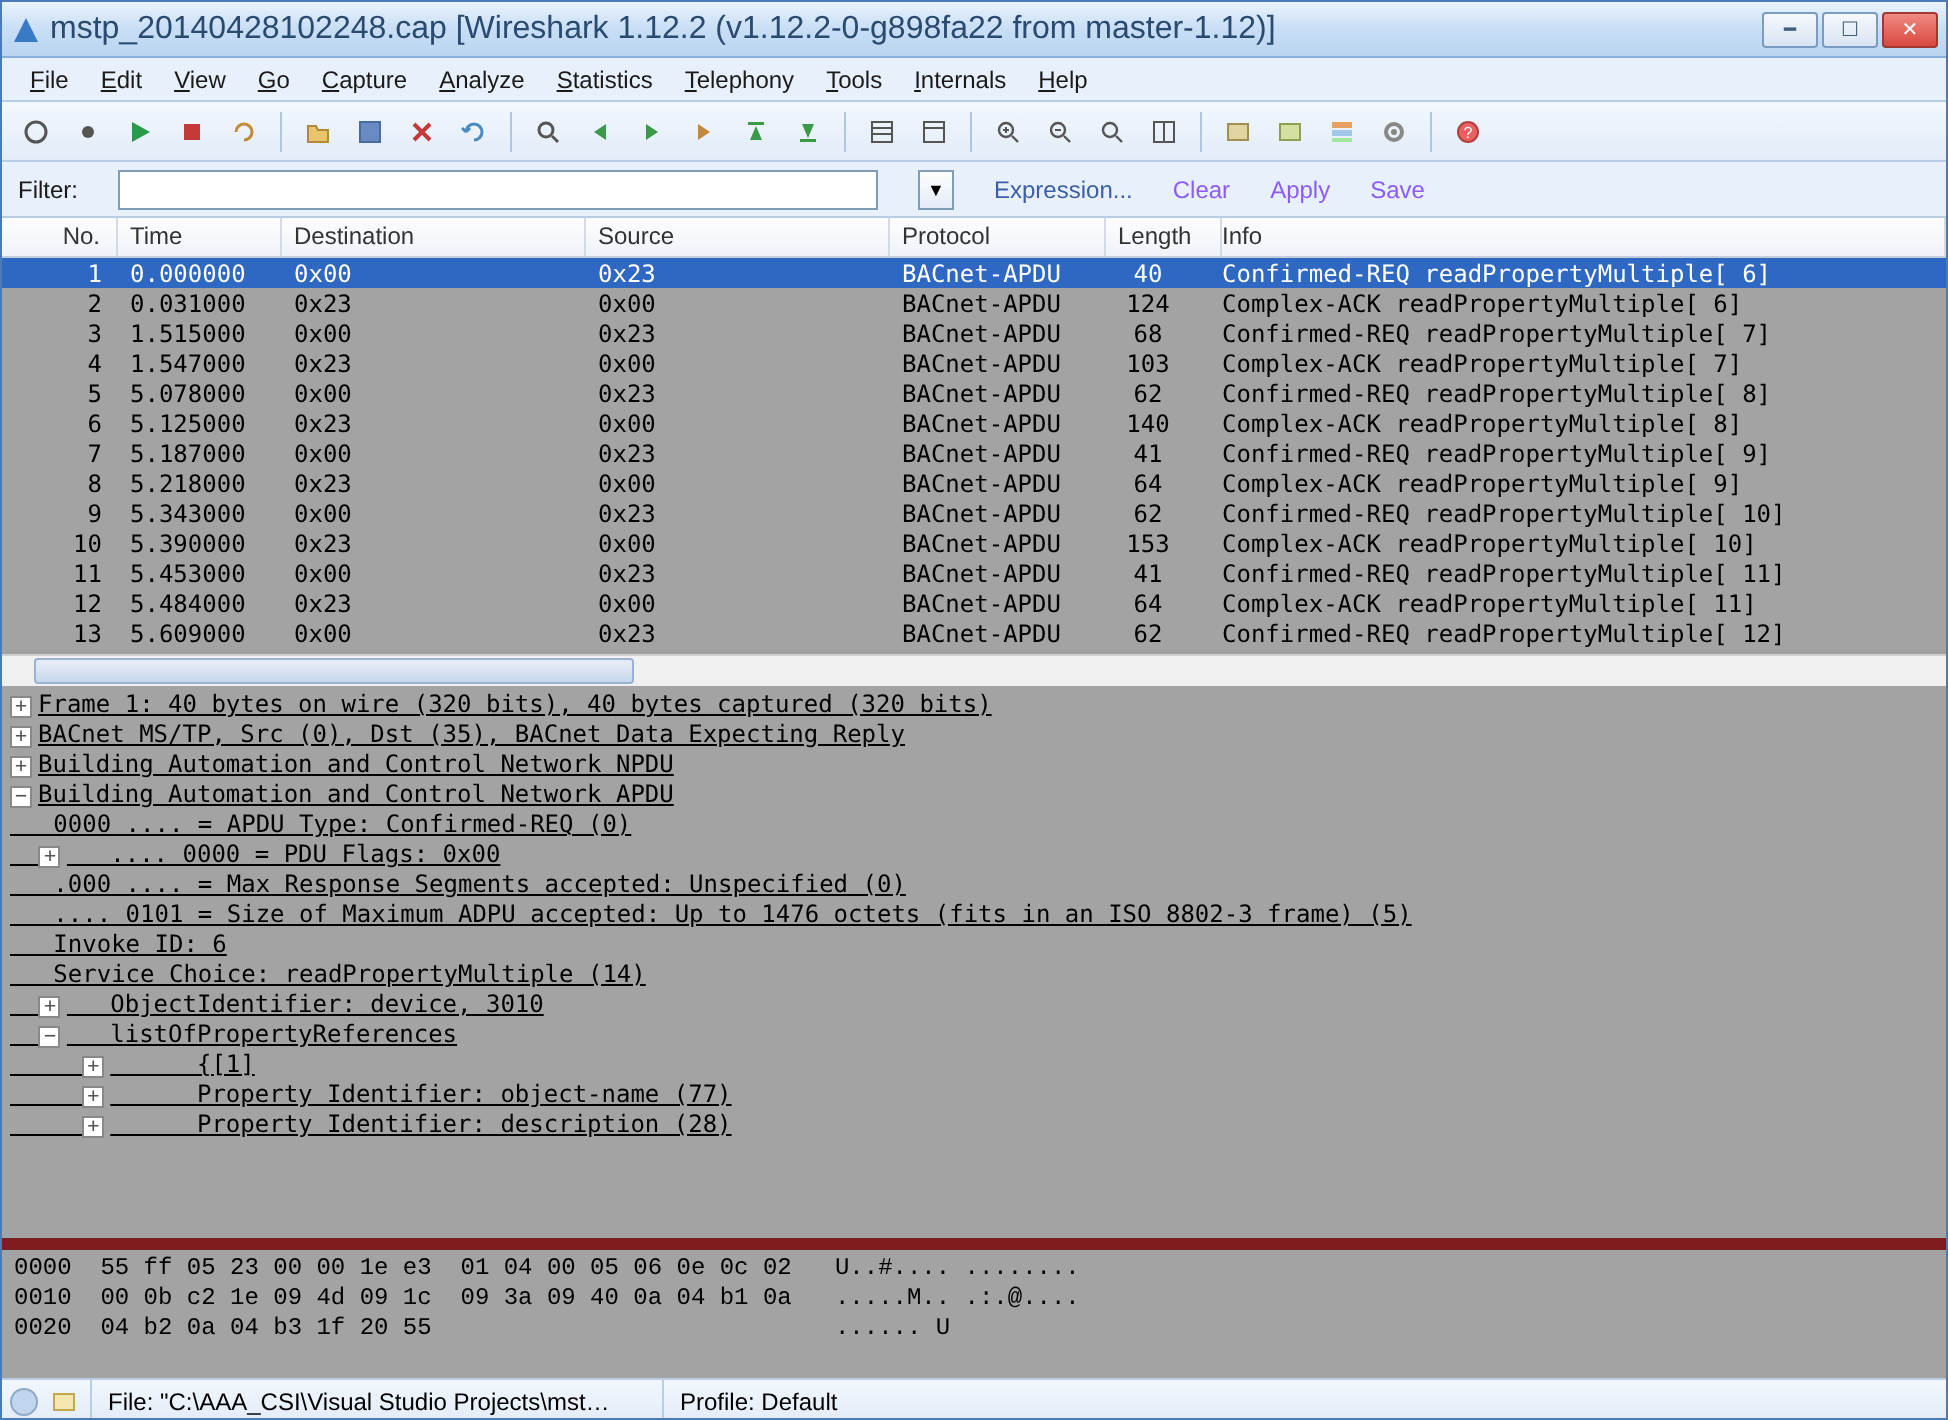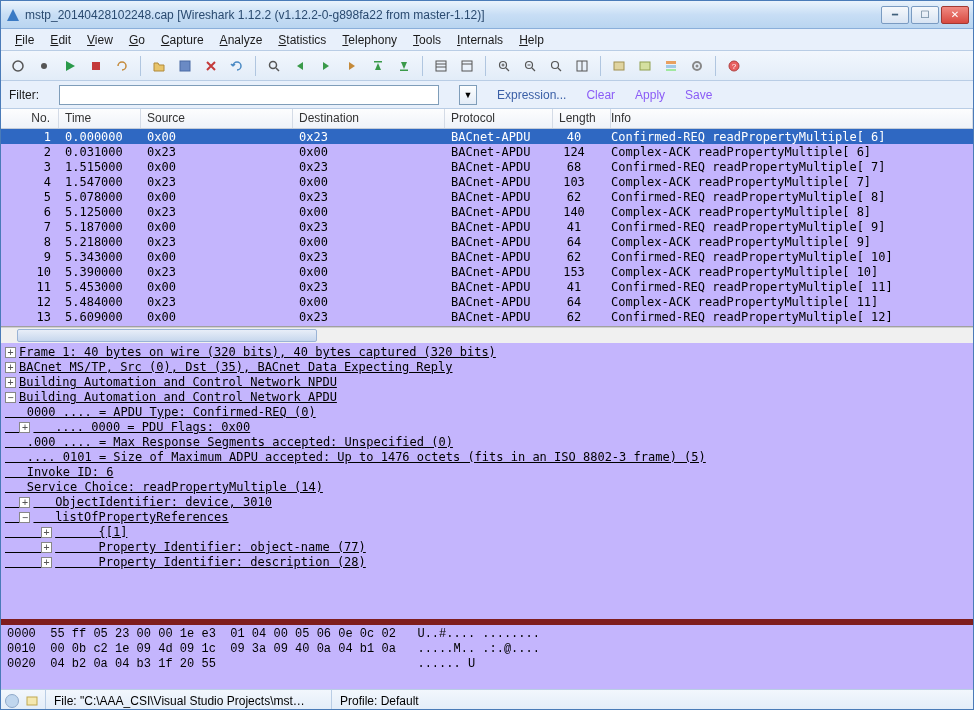--- a/index.html
+++ b/index.html
@@ -16,21 +16,21 @@
   height: 28px;
   background: linear-gradient(to bottom, #eaf3fc 0%, #c8def5 50%, #b9d5f0 100%);
   display: flex;
   align-items: center;
   padding: 0 4px;
   border-bottom: 1px solid #8aafda;
 }
 .titlebar .appicon {
   width: 16px; height: 16px; margin-right: 4px;
 }
-.titlebar .title { flex: 1; color: #2a4a6f; font-size: 12px; }
+.titlebar .title { flex: 1; color: #2a4a6f; font-size: 16px; }
 .titlebar .winbtns { display: flex; gap: 2px; }
 .winbtn {
   width: 28px; height: 18px;
   background: linear-gradient(#f6f8fb, #d8e4f3);
   border: 1px solid #7a9bc2;
   border-radius: 2px;
   display: flex; align-items: center; justify-content: center;
   font-size: 10px; color: #40607c;
 }
 .winbtn.close { background: linear-gradient(#f08a82, #d84940); color:#fff; border-color:#a13832;}
@@ -75,21 +75,21 @@
 .dropbtn {
   width: 18px; height: 20px;
   border: 1px solid #7f9db9;
   background: linear-gradient(#fdfefe,#e4ecf7);
   display:flex;align-items:center;justify-content:center;
   font-size:9px;
 }
 .filterbar .lnk { color: #3a5fa6; text-align: center; }
 .filterbar .lnk.disabled { color: #8b5cf6; }
 .content {
-  background: #c4b5fd;
+  background: #a3a3a3;
   height: calc(710px - 28px - 22px - 30px - 28px - 22px);
   display: flex; flex-direction: column;
 }
 .packet-pane { flex: 0 0 218px; overflow: hidden; border-bottom: 1px solid #a0a0a0; position:relative;}
 .packet-header {
   display: flex;
   background: linear-gradient(#fdfdfe,#eff3f9);
   border-bottom: 1px solid #c3ccd9;
   height: 20px;
   font-size: 12px;
@@ -350,22 +350,22 @@
   <span class="lnk disabled">Apply</span>
   <span class="lnk disabled">Save</span>
 </div>
 
 <div class="content">
 
   <div class="packet-pane">
     <div class="packet-header">
       <div class="hcol c-no">No.</div>
       <div class="hcol c-time">Time</div>
+      <div class="hcol c-dst">Destination</div>
       <div class="hcol c-src">Source</div>
-      <div class="hcol c-dst">Destination</div>
       <div class="hcol c-proto">Protocol</div>
       <div class="hcol c-len">Length</div>
       <div class="hcol c-info">Info</div>
     </div>
     <div class="packet-rows" id="packet-rows">
         <div class="prow selected">
           <span class="pcell c-no">1</span>
           <span class="pcell c-time">0.000000</span>
           <span class="pcell c-src">0x00</span>
           <span class="pcell c-dst">0x23</span>

